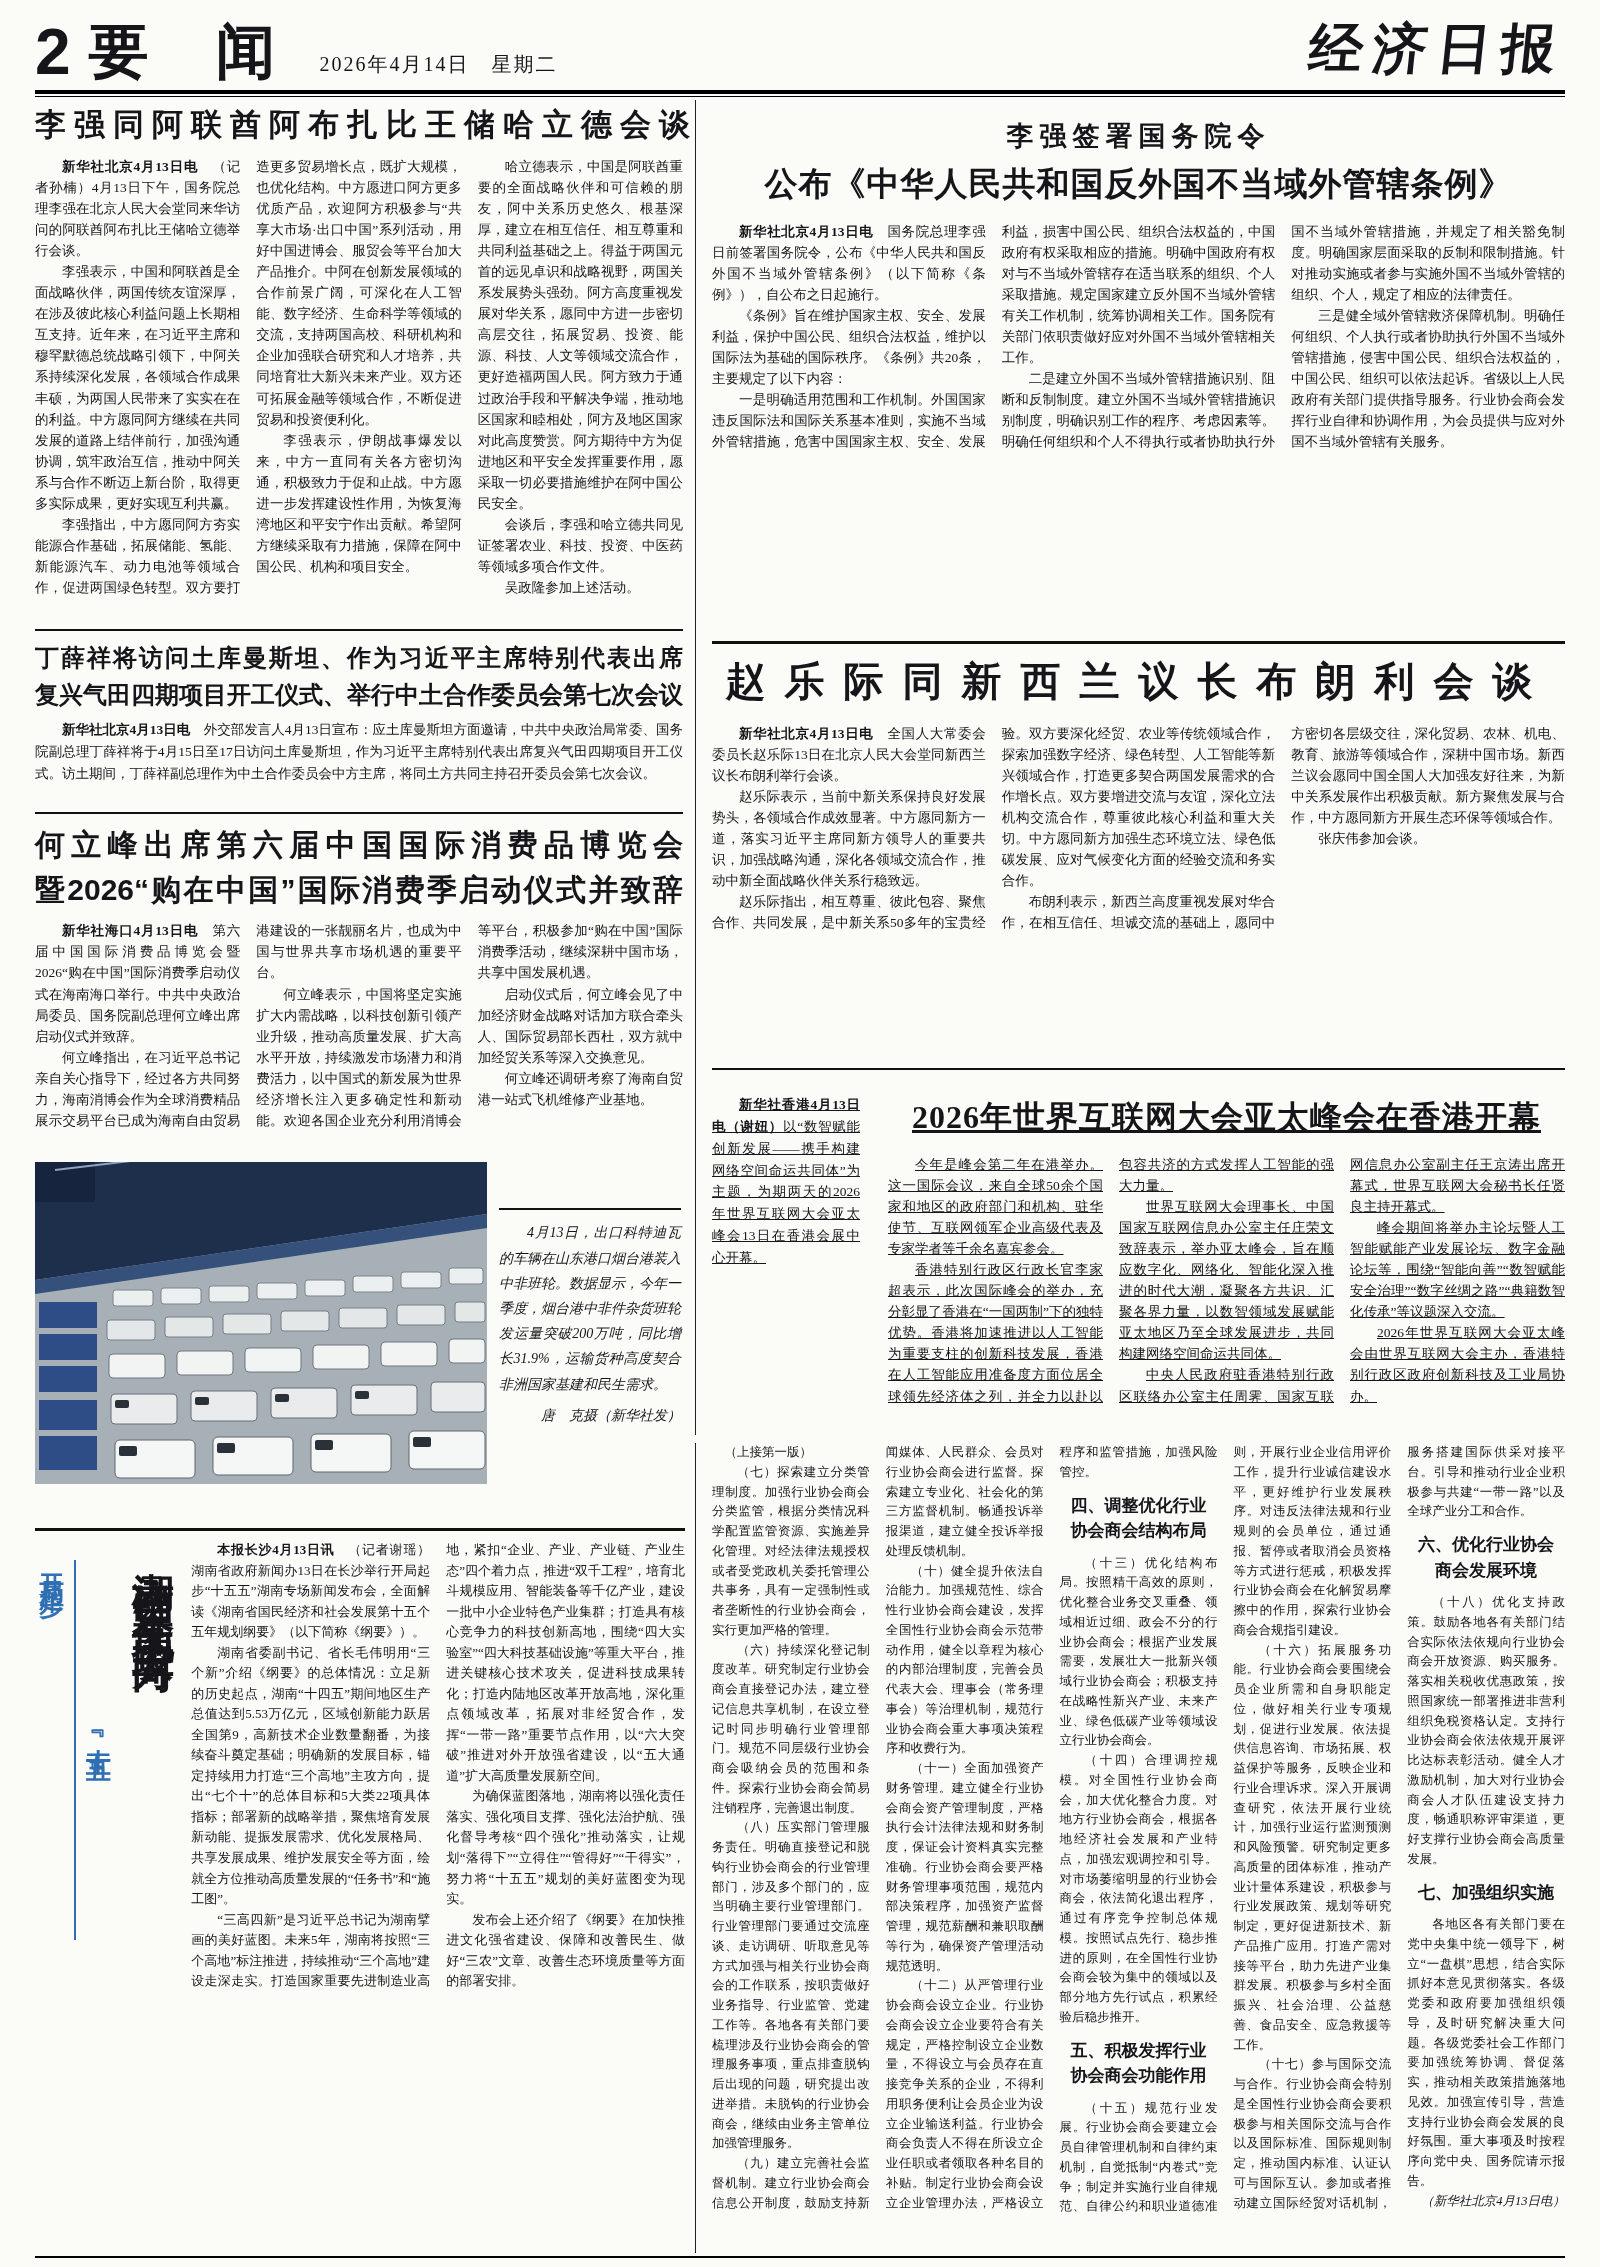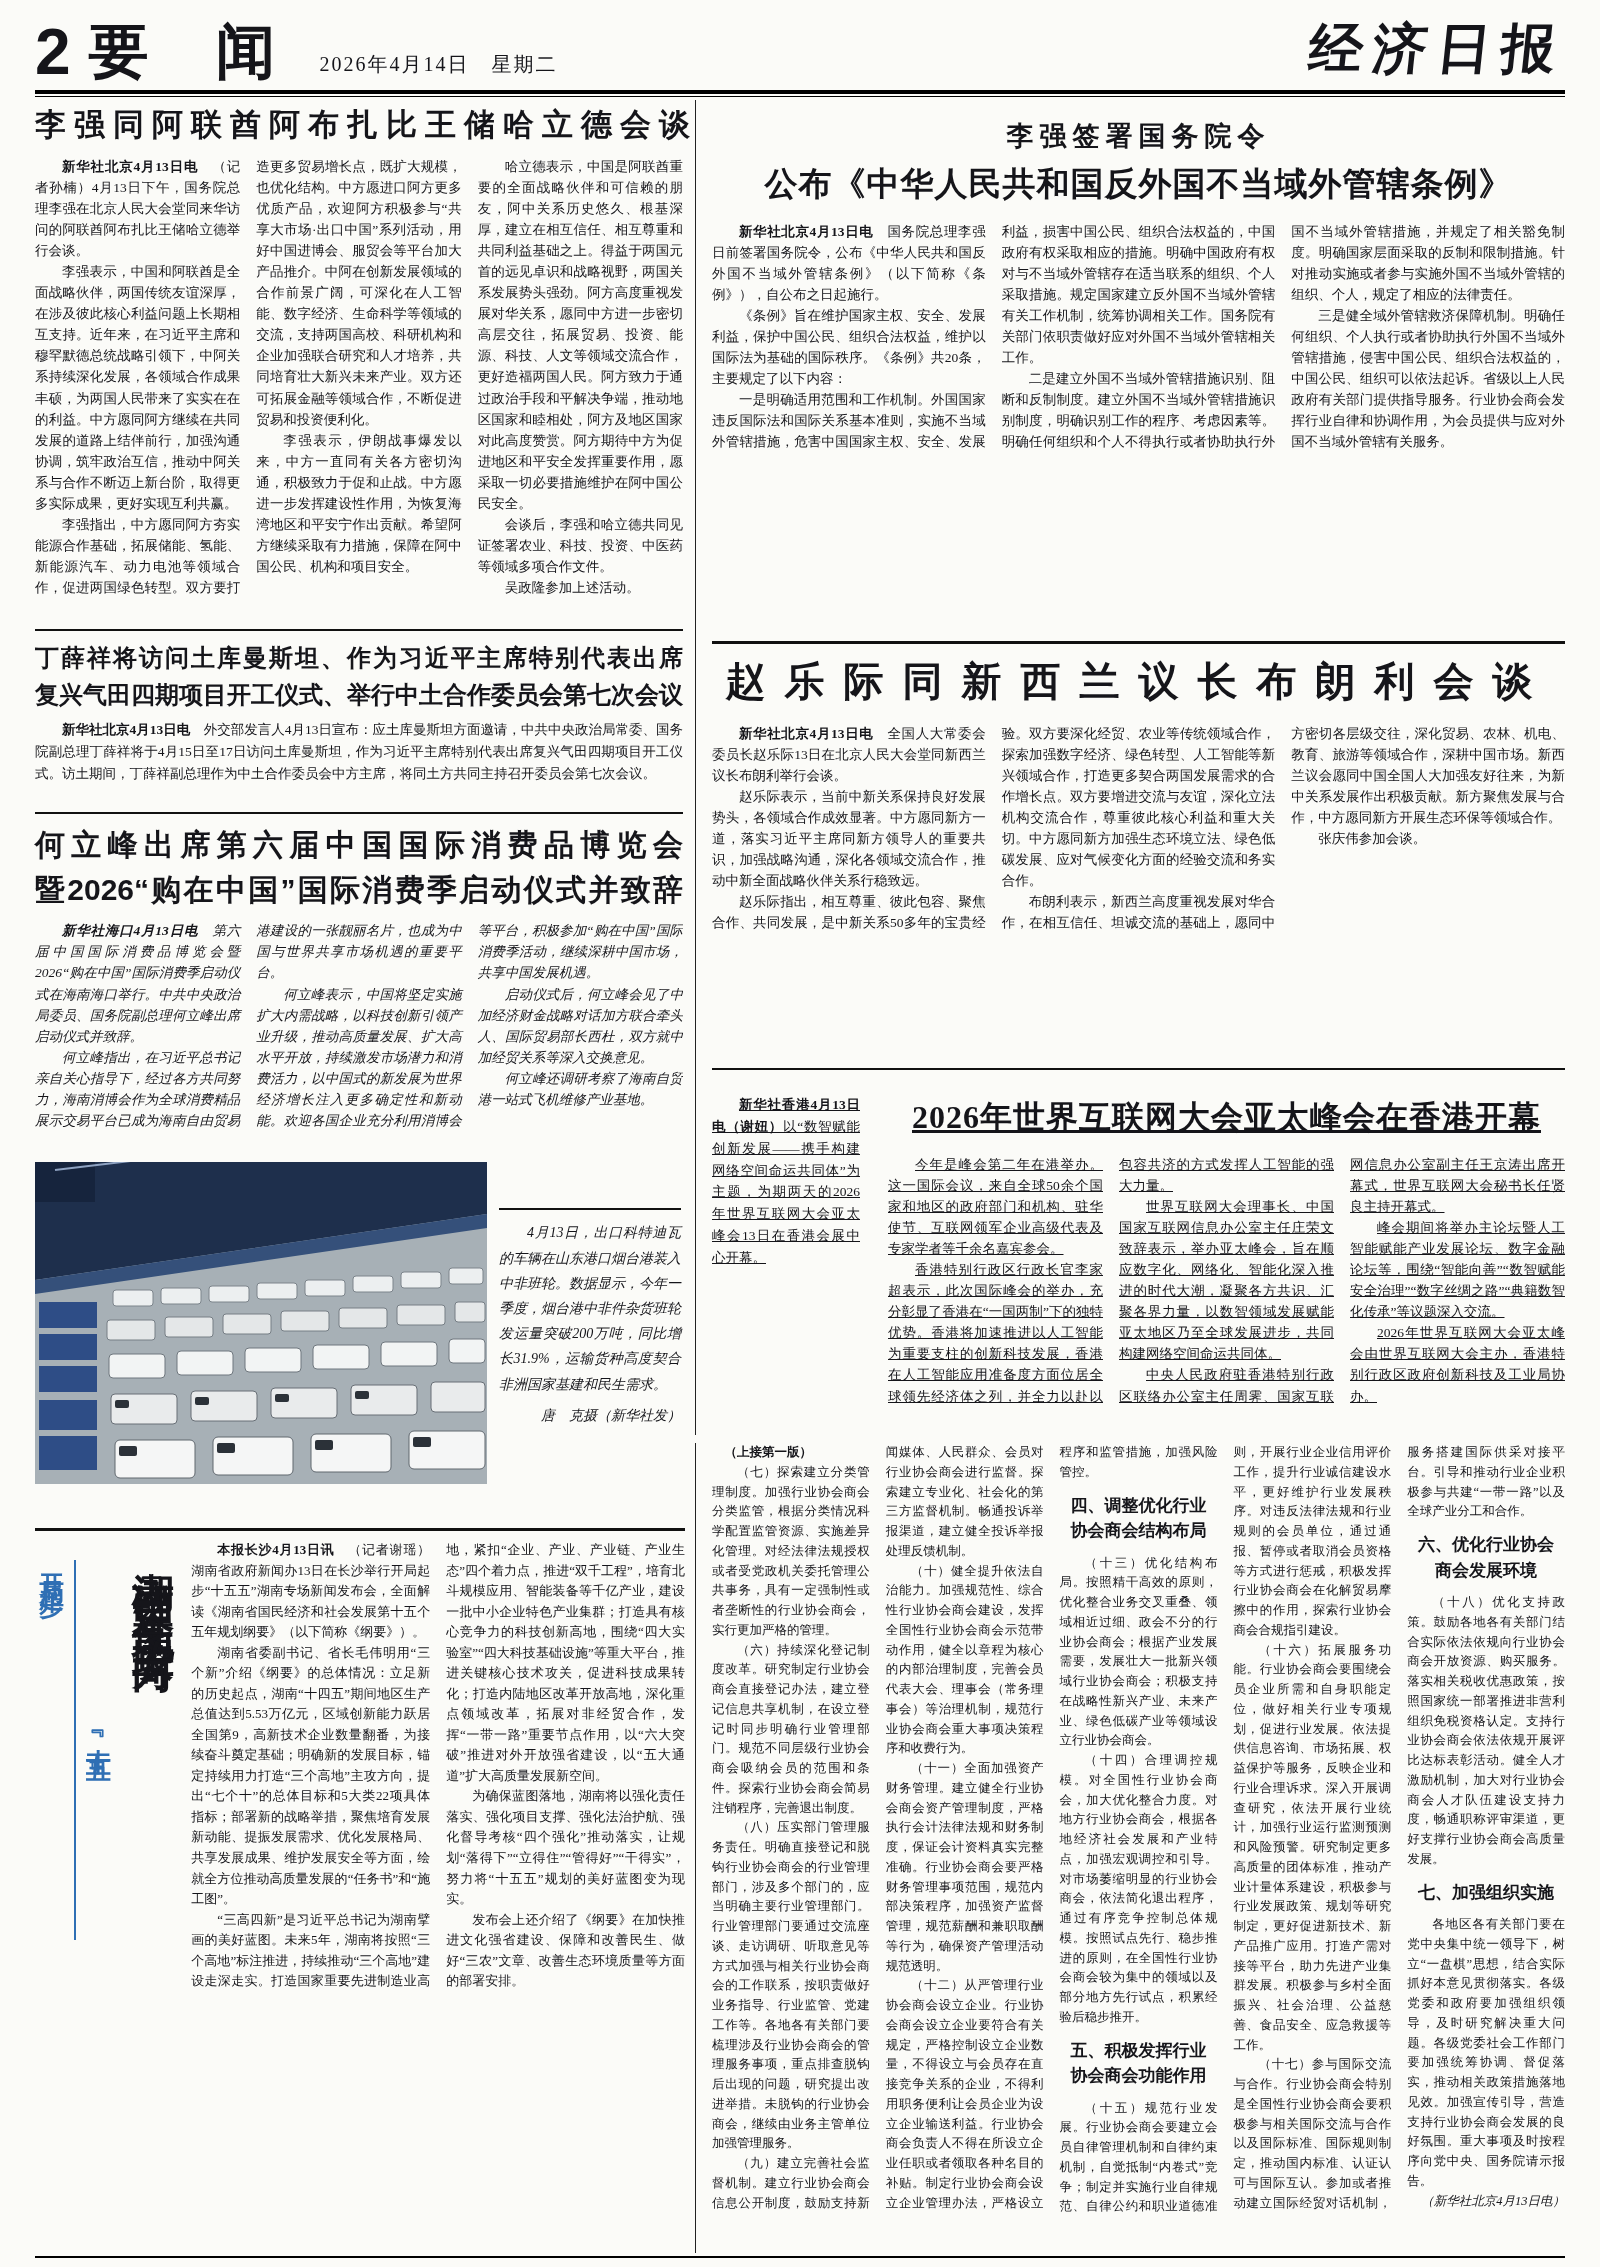--- a/index.html
+++ b/index.html
@@ -24,21 +24,21 @@
   .body-cols p b{font-weight:700;}
   .vrule{position:absolute;width:0;border-left:1.5px solid #222;}
   
   .left-stack{position:absolute;left:35px;top:100px;width:648px;}
   .aA-head{font-size:31px;letter-spacing:8px;white-space:nowrap;margin:4px 0 10px;}
   .aA-body{height:466px;columns:3;}
   .aB-head{font-size:24px;line-height:1.55;text-align:justify;text-align-last:justify;margin:8px 0 6px;}
   .aB-body{height:86px;margin-bottom:4px;}
   .aB-body p{margin:0;text-indent:2em;font-size:13.5px;line-height:1.6;text-align:justify;}
   .aC-head{font-size:30px;line-height:1.5;text-align:justify;text-align-last:justify;margin:8px 0 8px;}
-  .aC-body{height:232px;columns:3;font-style:italic;}
+  .aC-body{height:232px;columns:3;}
   .photo-row{display:flex;gap:12px;margin-top:10px;}
   .photo-frame{width:452px;height:322px;background:#aab3b8;overflow:hidden;}
   .photo-cap{width:182px;font-size:14px;line-height:1.8;text-align:justify;padding-top:46px;}
   .photo-cap .cap-txt{text-indent:2em;font-style:italic;}
   .photo-cap .cap-credit{text-align:right;margin-top:6px;font-style:italic;}
   .cap-rule{border:none;border-top:2px solid #111;margin:0 0 10px;}
   
   .right-stack{position:absolute;left:712px;top:116px;width:853px;}
   .dec-kicker{text-align:center;font-weight:900;font-size:27px;letter-spacing:6px;margin:2px 0 8px;}
   .dec-head{text-align:center;font-weight:900;font-size:33px;letter-spacing:1px;white-space:nowrap;margin:0 0 14px;}
@@ -58,21 +58,21 @@
   .hunan-kicker .kdiv{width:0;border-left:2px solid #2f6fb4;height:380px;align-self:flex-start;margin-top:6px;}
   .hunan-kicker .k2{margin-top:168px;}
   .hunan-vhead{writing-mode:vertical-rl;font-weight:900;font-size:42px;line-height:1.15;letter-spacing:6px;height:700px;
                font-family:"Liberation Serif",serif;}
   .hunan-body{flex:1;min-width:0;height:706px;columns:2;column-gap:16px;font-size:13px;line-height:1.58;text-align:justify;overflow:hidden;}
   .hunan-body p{margin:0;text-indent:2em;}
   .hunan-body p b{font-weight:700;}
   .cont{position:absolute;left:712px;top:1443px;width:853px;height:810px;columns:5;column-gap:16px;
         font-size:12.5px;line-height:1.58;text-align:justify;overflow:hidden;}
   .cont p{margin:0;text-indent:2em;}
-  .cont p.opening{text-indent:1em;font-weight:700;}
+  .cont p.opening{text-indent:1em;font-weight:400;}
   .cont p.credit{text-align:right;text-indent:0;font-style:italic;}
   .cont .sec-head{font-family:"Liberation Sans","DejaVu Sans",sans-serif;font-weight:900;font-size:17px;
                   text-align:center;margin:10px 4px;line-height:1.5;break-inside:avoid;}
   .bottom-rule{position:absolute;left:35px;top:2256px;width:1530px;border-top:2px solid #000;}
 </style>
 </head>
 <body>
 
 <div class="page">
 

